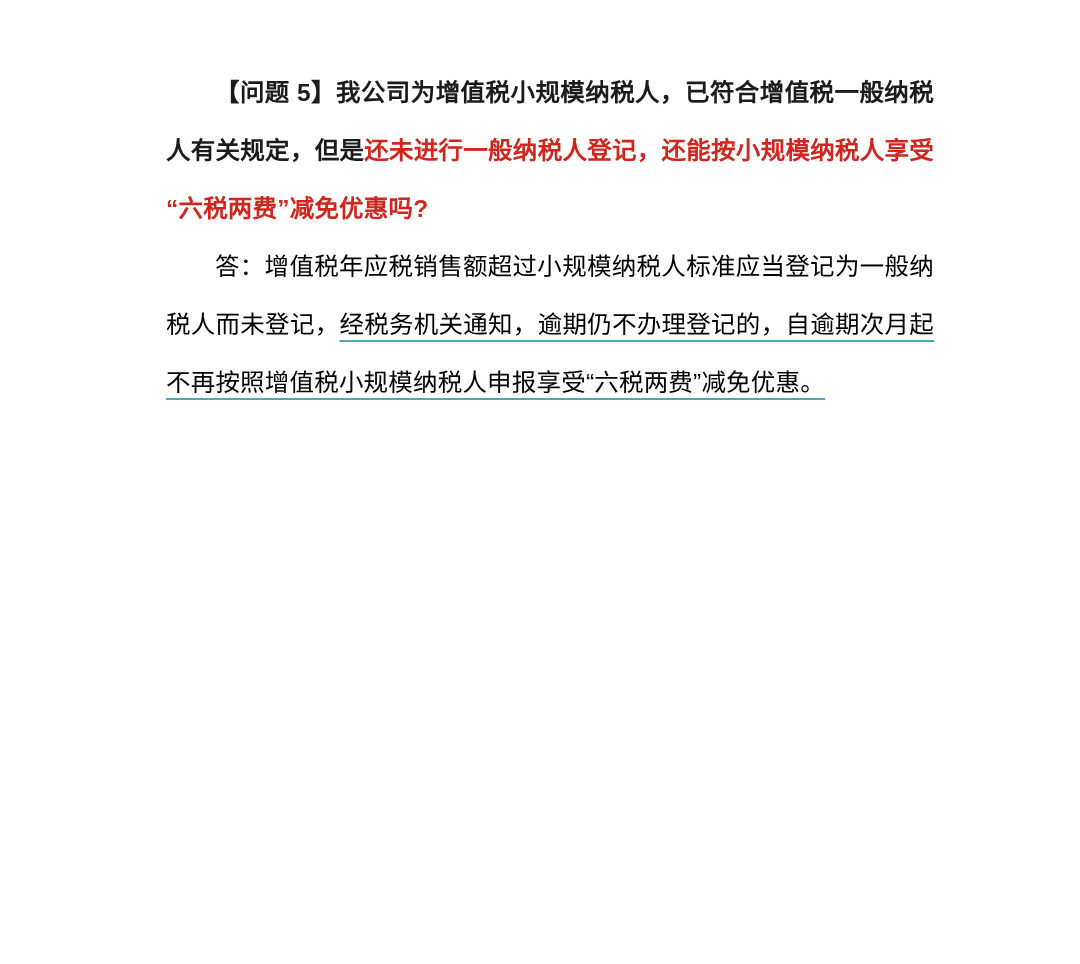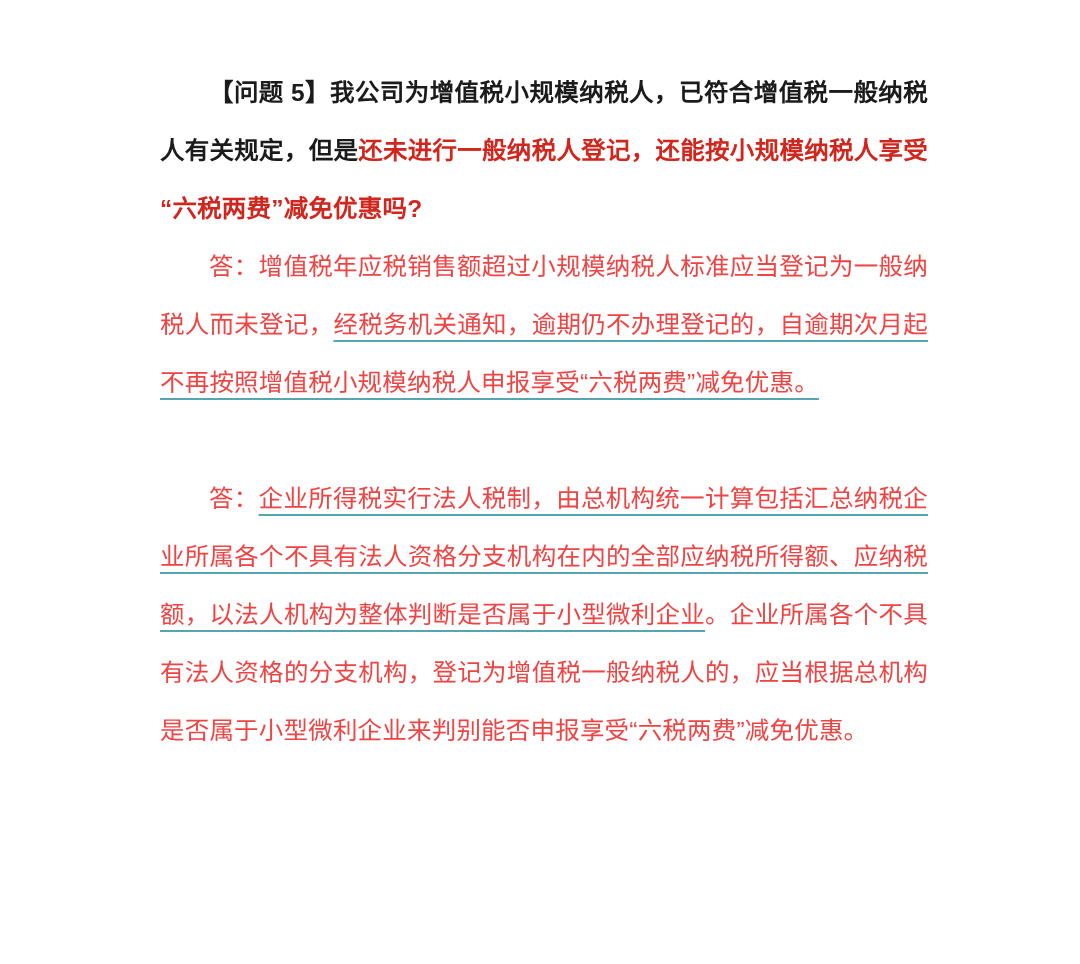--- a/index.html
+++ b/index.html
@@ -10,33 +10,33 @@
   .page {
     position: relative;
     width: 1080px;
     height: 964px;
     background: #ffffff;
     overflow: hidden;
     font-family: "Liberation Sans", "DejaVu Sans", sans-serif;
   }
   .content {
     position: absolute;
-    left: 160px;
+    left: 166px;
     top: 64px;
     width: 768px;
   }
   .para {
     margin: 0;
     padding: 0;
     font-size: 24.5px;
     line-height: 58px;
     text-align: justify;
     text-justify: inter-ideograph;
     text-indent: 2em;
-    color: #ef4444;
+    color: #000000;
     letter-spacing: 0.2px;
   }
   .heading {
     font-weight: 700;
     color: #1b1b1b;
   }
   .red {
     color: #d1261e;
   }
   .u {
@@ -59,18 +59,15 @@
       <span>【问题 5】我公司为增值税小规模纳税人，已符合增值税一般纳税人有关规定，但是</span><span class="red">还未进行一般纳税人登记，还能按小规模纳税人享受“六税两费”减免优惠吗?</span>
     </p>
 
     <p class="para">
       <span>答：增值税年应税销售额超过小规模纳税人标准应当登记为一般纳税人而未登记，</span><span class="u">经税务机关通知，逾期仍不办理登记的，自逾期次月起不再按照增值税小规模纳税人申报享受“六税两费”减免优惠。</span>
     </p>
 
     <div class="spacer"></div>
 
 
-    <p class="para">
-      <span>答：</span><span class="u">企业所得税实行法人税制，由总机构统一计算包括汇总纳税企业所属各个不具有法人资格分支机构在内的全部应纳税所得额、应纳税额，以法人机构为整体判断是否属于小型微利企业</span><span>。企业所属各个不具有法人资格的分支机构，登记为增值税一般纳税人的，应当根据总机构是否属于小型微利企业来判别能否申报享受“六税两费”减免优惠。</span>
-    </p>
 
   </div>
 </div>
 
 </body></html>

